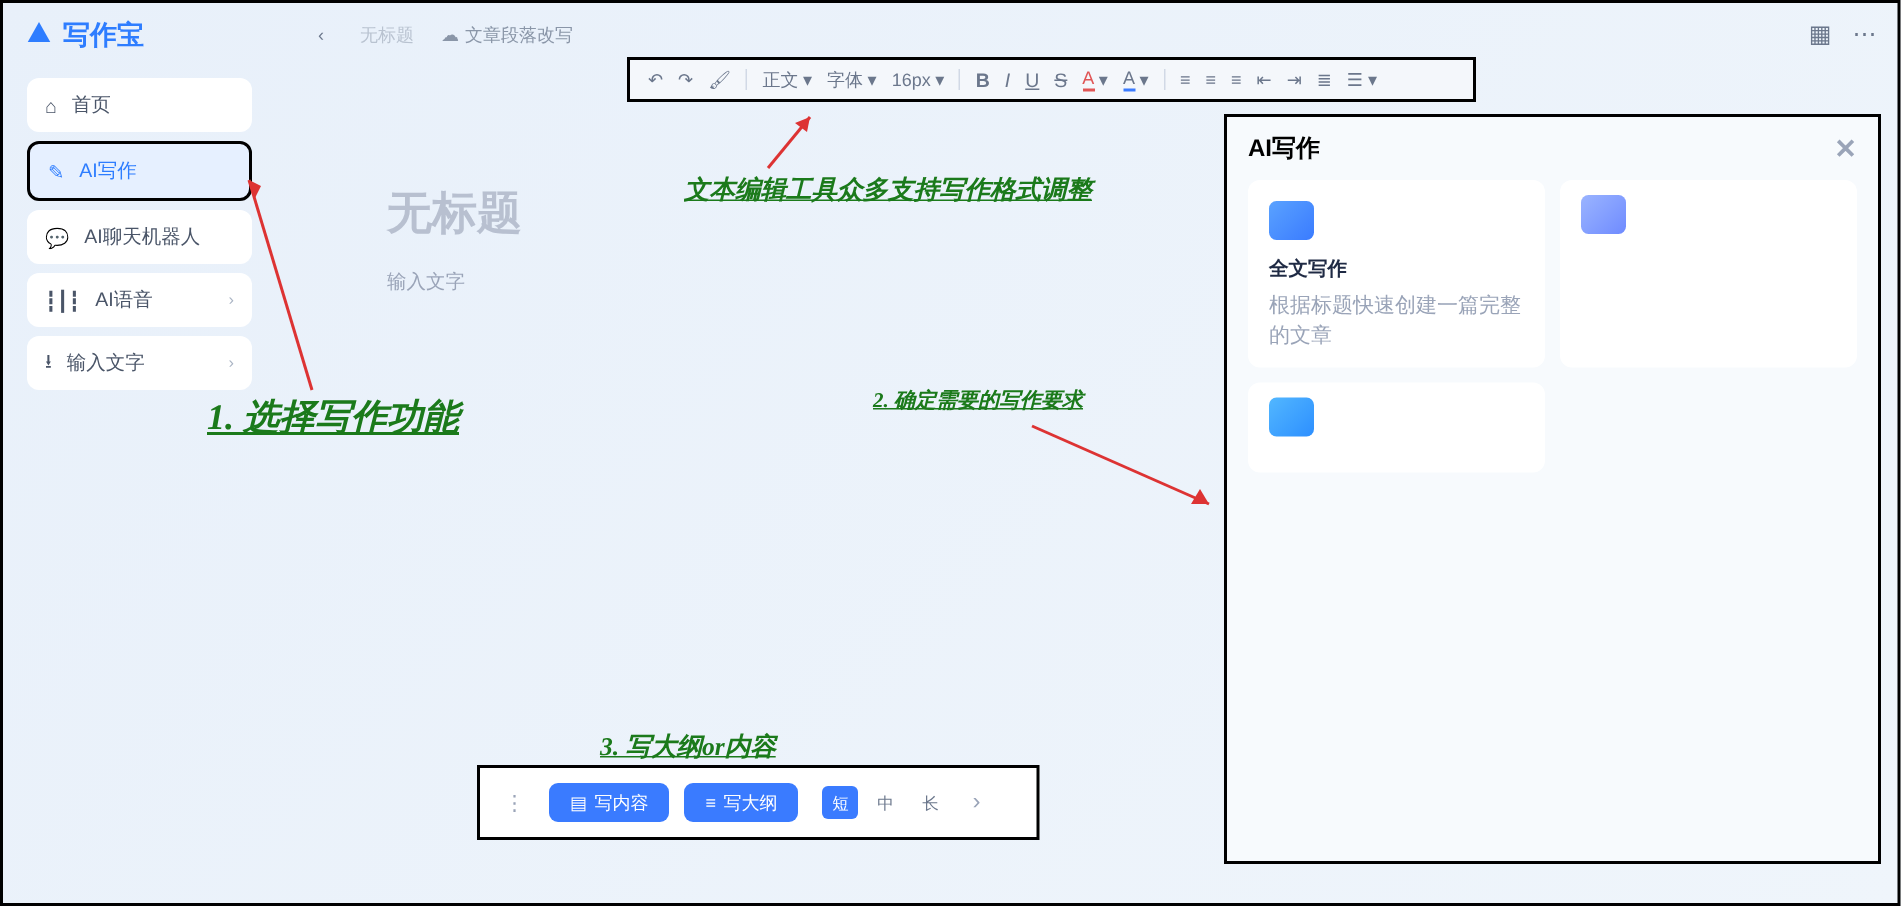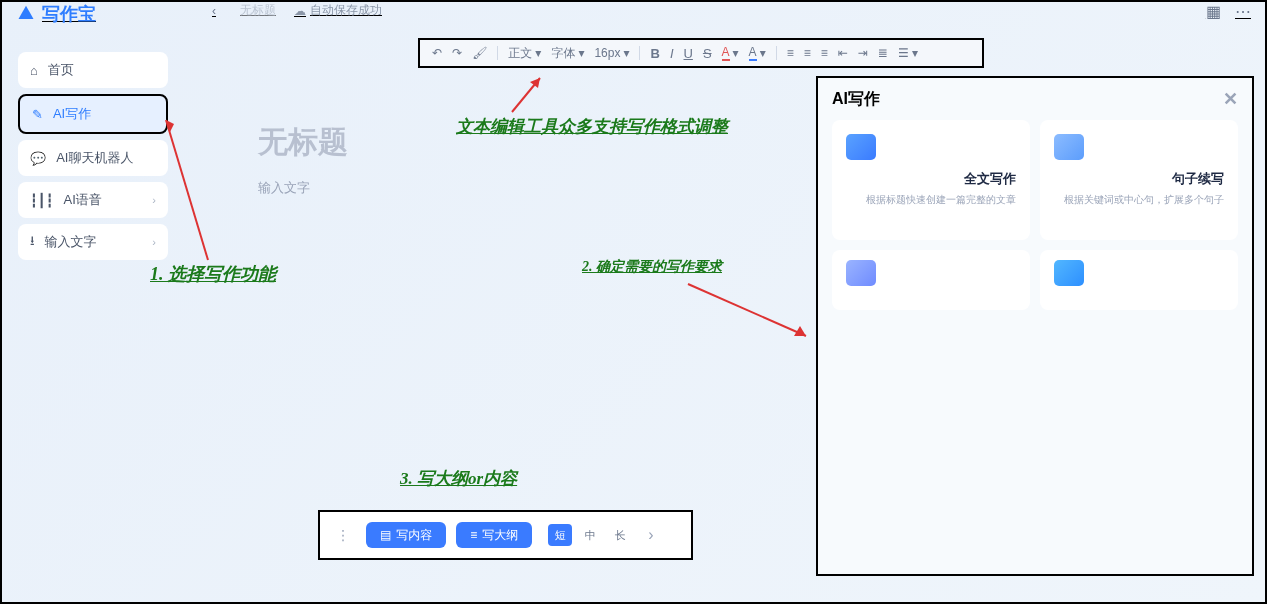--- a/index.html
+++ b/index.html
@@ -1,17 +1,17 @@
 <!DOCTYPE html>
 <html><head>
   <meta charset="utf-8">
   <style>
     * { margin:0; padding:0; box-sizing:border-box; font-family:"PingFang SC","Microsoft YaHei",sans-serif; }
     body { width:1267px; height:604px; background:linear-gradient(135deg,#e8f0fa 0%,#eff5fb 100%); border:2px solid #000; position:relative; overflow:hidden; }
-    .topbar { display:flex; align-items:flex-start; height:42px; padding:0 14px;text-decoration:underline; }
+    .topbar { display:flex; align-items:center; height:42px; padding:0 14px; }
     .logo { display:flex; align-items:center; gap:6px; color:#2e7dff; font-weight:700; font-size:18px; }
     .logo svg { width:20px; height:20px; }
     .topbar .mid { display:flex; align-items:center; gap:18px; margin-left:110px; color:#8a96a8; font-size:12px; }
     .back-icn { width:16px; height:16px; display:flex; align-items:center; justify-content:center; color:#6b778c; cursor:pointer; }
     .autosave { display:flex; align-items:center; gap:4px; }
     .spacer { flex:1; }
     .rt-icons { display:flex; gap:14px; color:#6b778c; }
     .rt-icons span { cursor:pointer; }
 
     .sidebar { position:absolute; left:16px; top:50px; width:150px; }
@@ -38,25 +38,25 @@
     .pill { height:26px; padding:0 14px; border-radius:6px; background:#3a7bff; color:#fff; font-size:12px; display:flex; align-items:center; gap:5px; cursor:pointer; }
     .chips { display:flex; gap:6px; margin-left:6px; align-items:center;}
     .chip { height:22px; min-width:24px; padding:0 6px; border-radius:4px; display:flex; align-items:center; justify-content:center; font-size:11px; color:#6b778c; cursor:pointer;}
     .chip.active { background:#3a7bff; color:#fff; }
     .more-chev { margin-left:6px; color:#9aa4b8; cursor:pointer; }
 
     .panel { position:absolute; left:814px; top:74px; width:438px; height:500px; border:2px solid #000; background:#f7fafd; padding:10px 14px; }
     .panel-head { display:flex; align-items:center; justify-content:space-between; font-weight:700; font-size:16px; margin-bottom:10px; }
     .close { color:#9aa4b8; cursor:pointer; font-size:18px; }
     .grid { display:grid; grid-template-columns:1fr 1fr; gap:10px; }
-    .card { background:#fff; border-radius:8px; padding:14px 14px 12px; min-height:120px; cursor:pointer;text-align:right; }
+    .card { background:#fff; border-radius:8px; padding:14px 14px 12px; min-height:120px; cursor:pointer; }
     .card.short { min-height:60px; padding-top:10px;}
     .card-ic { width:30px; height:26px; border-radius:5px; margin-bottom:10px; }
     .card-t { font-size:13px; font-weight:700; color:#1f2a44; margin-bottom:6px; }
-    .card-d { font-size:10px; color:#9aa4b8; line-height:1.4;font-family:Liberation Mono, monospace; }
+    .card-d { font-size:14px; color:#9aa4b8; line-height:1.4; }
     .ic1 { background:linear-gradient(135deg,#5aa2ff,#3a7bff); }
     .ic2 { background:linear-gradient(135deg,#6bb3ff,#3a8bff); }
     .ic3 { background:linear-gradient(135deg,#8cbcff,#5c9dfc); }
     .ic4 { background:linear-gradient(135deg,#7ec7b3,#4ca6e6); }
     .ic5 { background:linear-gradient(135deg,#ffd27a,#ffb34d); }
     .ic6 { background:linear-gradient(135deg,#4bd2c2,#2db3e0); }
     .ic7 { background:linear-gradient(135deg,#9ab4ff,#6f8bff); }
     .ic8 { background:linear-gradient(135deg,#52b7ff,#2d8fff); }
 
     .arrow-svg line,.arrow-svg path{stroke:#d33;stroke-width:2;fill:none}
@@ -70,21 +70,21 @@
     <svg viewBox="0 0 24 24">
         <path fill="#2e7dff" d="M12 2l9 16H3z"></path>
       </svg>
     <span>写作宝</span>
   </div>
   <div class="mid">
     <span class="back-icn">‹</span>
     <span style="opacity:.5">无标题</span>
     <span class="autosave">
       <span>☁</span>
-      <span>自动保存成功</span>
+      <span>文章段落改写</span>
     </span>
   </div>
   <div class="spacer"></div>
   <div class="rt-icons">
     <span>▦</span>
     <span>⋯</span>
   </div>
 </div>
 
 <div class="sidebar">
@@ -105,21 +105,21 @@
     <span>AI语音</span>
     <span class="chev">›</span>
   </div>
   <div class="nav-item">
     <span>⭳</span>
     <span>输入文字</span>
     <span class="chev">›</span>
   </div>
 </div>
 
-<div class="anno" style="left:148px;top:260px;font-size:18px">1. 选择写作功能</div>
+<div class="anno" style="left:136px;top:260px;font-size:24px">1. 选择写作功能</div>
 <svg class="arrow arrow-svg" style="left:156px;top:110px" width="60" height="150">
   <line x1="50" y1="148" x2="8" y2="8"></line>
     <path class="head" d="M8 8 l8 4 l-4 8 z"></path>
 </svg>
 
 <div class="toolbar-box">
   <span class="tb">↶</span>
   <span class="tb">↷</span>
   <span class="tb">🖌</span>
   <span class="sep"></span>
@@ -170,21 +170,21 @@
   <div class="title">无标题</div>
   <div class="body-ph">输入文字</div>
 </div>
 
 <div class="anno" style="left:580px;top:256px;font-size:14px">2. 确定需要的写作要求</div>
 <svg class="arrow arrow-svg" style="left:678px;top:276px" width="140" height="70">
   <line x1="8" y1="6" x2="126" y2="58"></line>
     <path class="head" d="M126 58 l-12 0 l6 -10 z"></path>
 </svg>
 
-<div class="anno" style="left:398px;top:465px;font-size:17px">3. 写大纲or内容</div>
+<div class="anno" style="left:398px;top:484px;font-size:17px">3. 写大纲or内容</div>
 
 <span class="play">▶</span>
 <div class="bottom-box">
   <span class="dots">⋮</span>
   <div class="pill">
       <span>▤</span>
       <span>写内容</span>
     </div>
   <div class="pill">
       <span>≡</span>
@@ -202,25 +202,20 @@
   <div class="panel-head">
     <span>AI写作</span>
     <span class="close">✕</span>
   </div>
   <div class="grid">
     <div class="card">
       <div class="card-ic ic1"></div>
       <div class="card-t">全文写作</div>
       <div class="card-d">根据标题快速创建一篇完整的文章</div>
     </div>
-    <div class="card">
-      <div class="card-ic ic3"></div>
-      <div class="card-t">句子续写</div>
-      <div class="card-d">根据关键词或中心句，扩展多个句子</div>
-    </div>
     <div class="card short">
       <div class="card-ic ic7"></div>
     </div>
     <div class="card short">
       <div class="card-ic ic8"></div>
     </div>
   </div>
 </div>
 
 </body></html>

